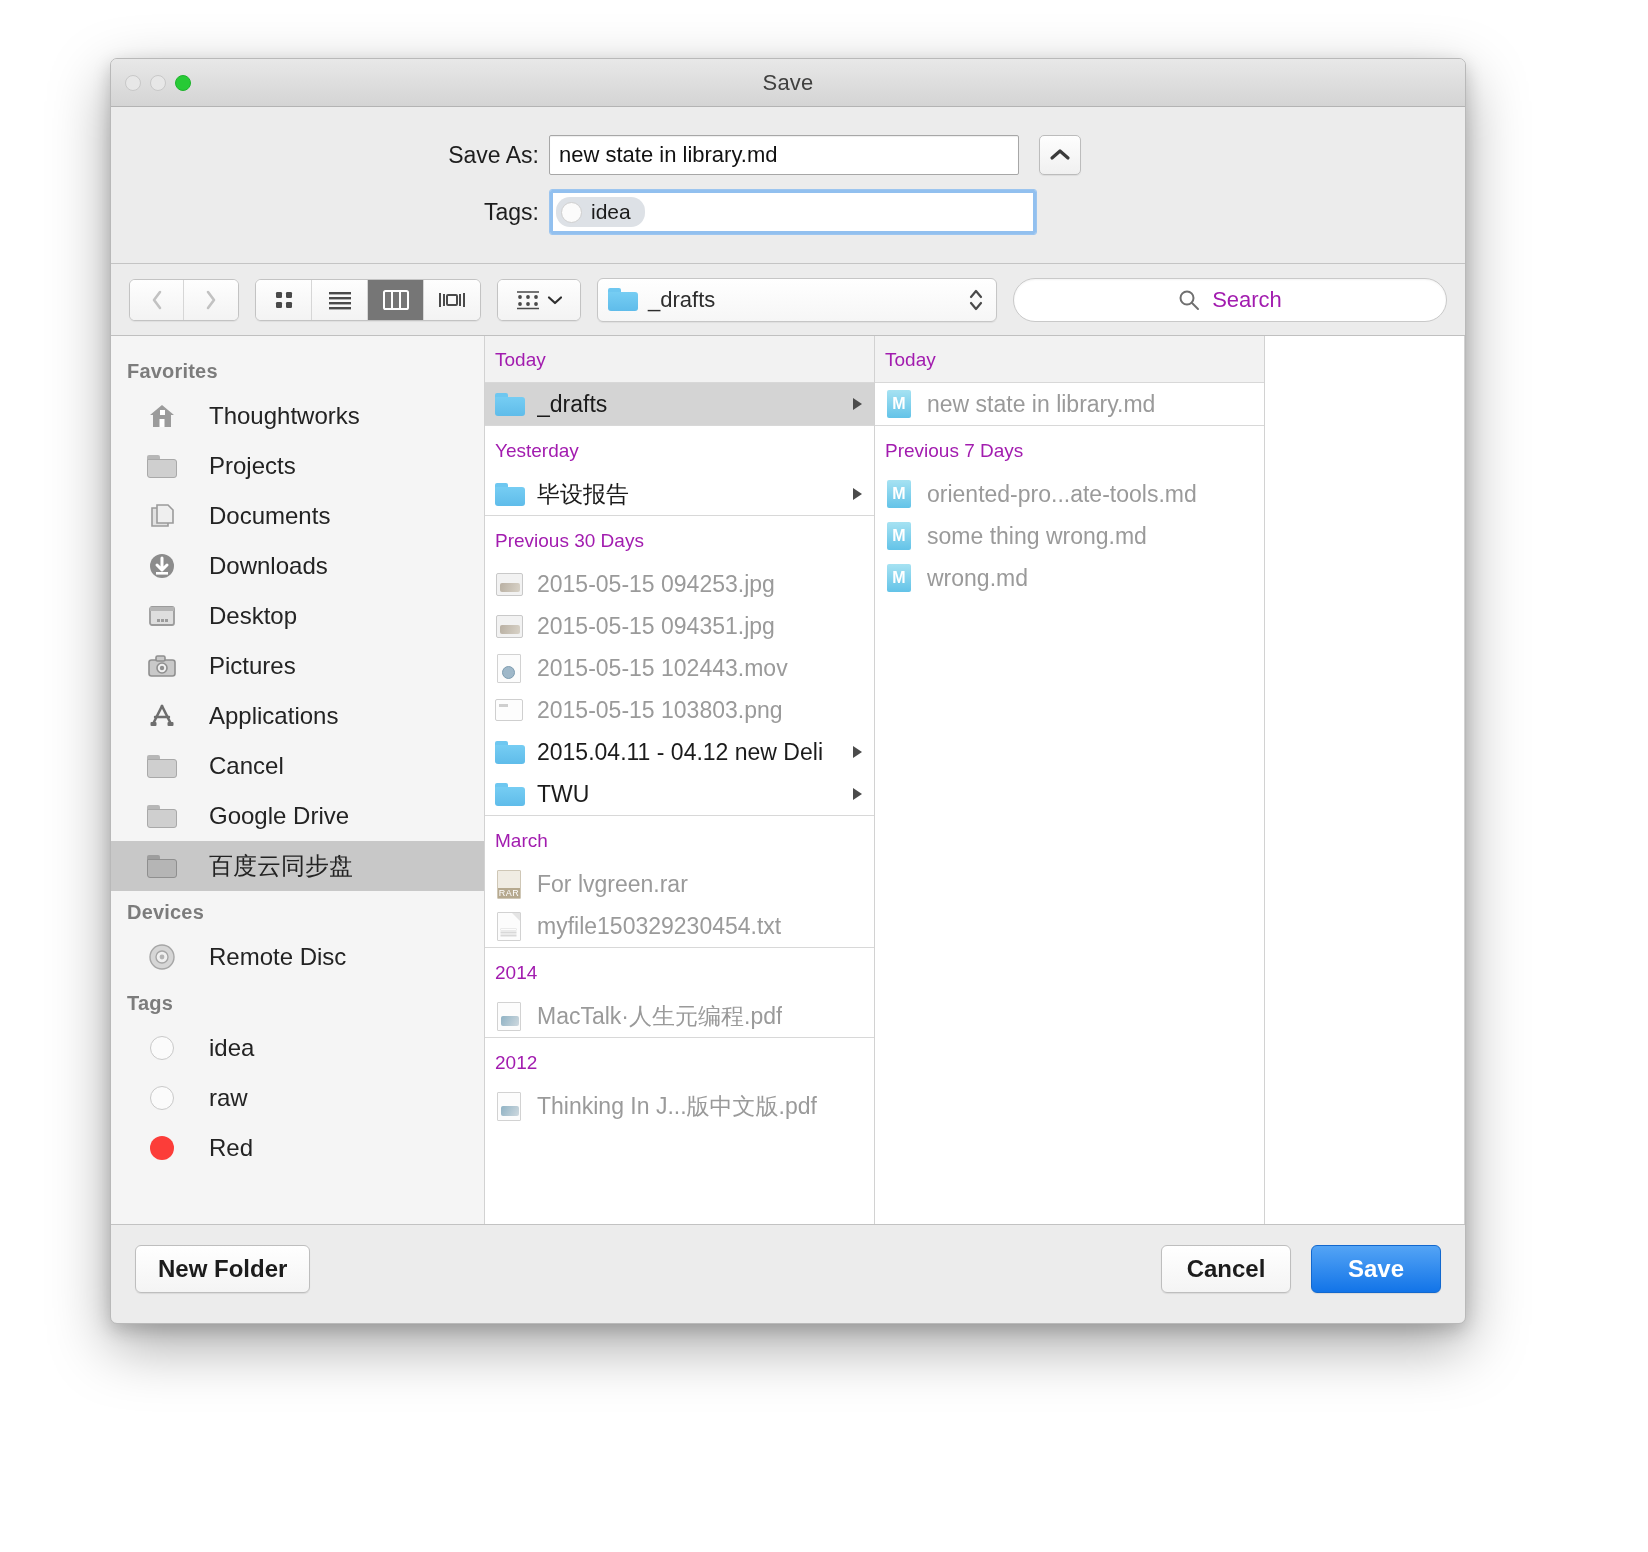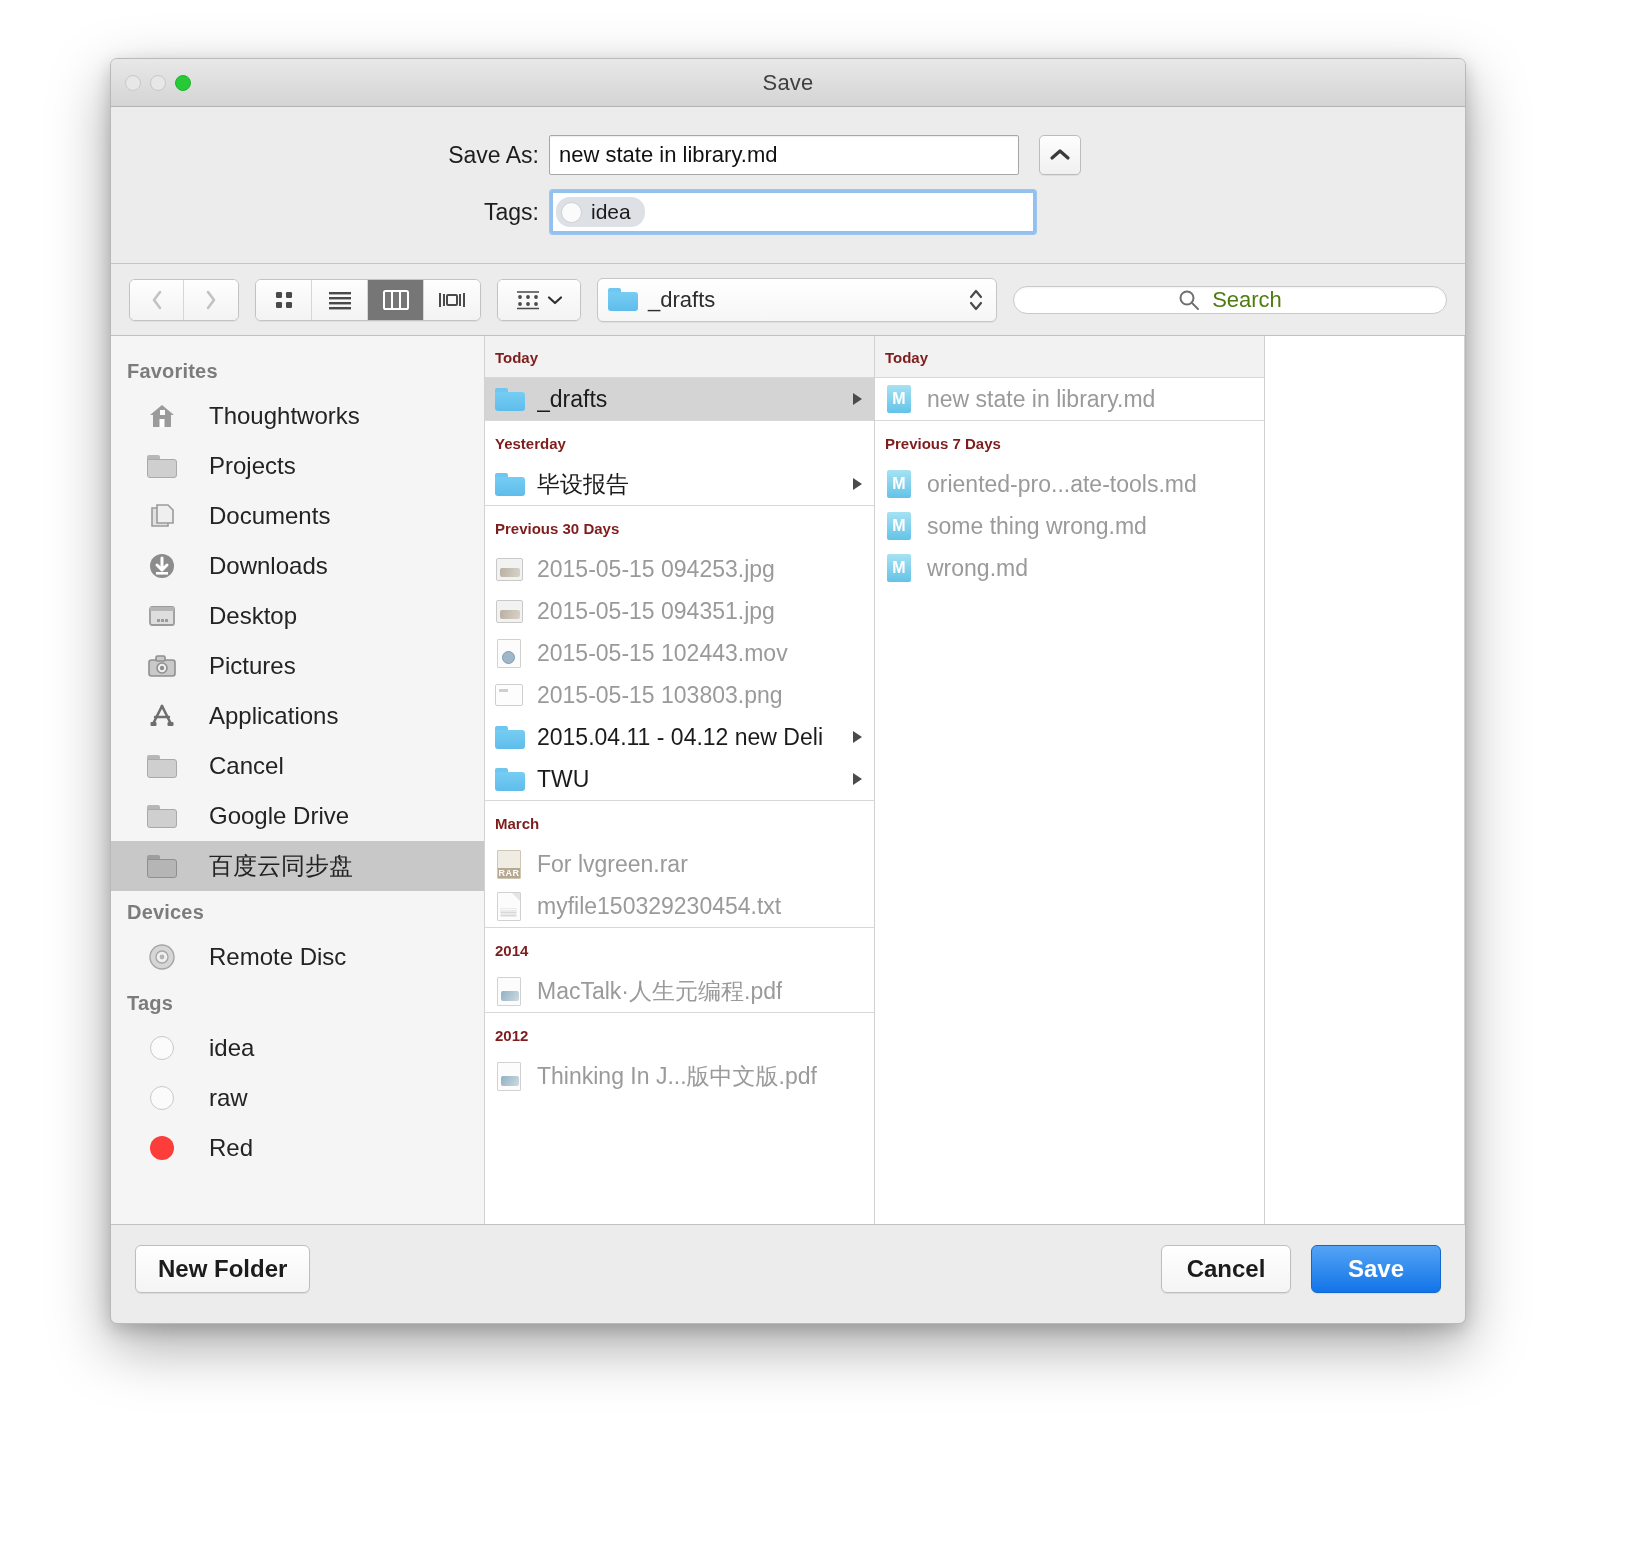--- a/index.html
+++ b/index.html
@@ -127,26 +127,26 @@
     border: 1px solid #c6c6c6; border-radius: 6px;
     display: flex; align-items: center;
     padding: 0 10px;
     box-shadow: 0 1px 1px rgba(0,0,0,.06);
     position: relative;
   }
   .pathpop .label { font-size: 22px; color: #2d2d2d; margin-left: 10px; }
   .steppers { position: absolute; right: 12px; display: flex; flex-direction: column; gap: 3px; }
 
   .searchbox {
-    flex: 1 1 auto; height: 28px;
+    flex: 1 1 auto; height: 44px;
     background: #fff;
     border: 1px solid #c9c9c9; border-radius: 22px;
     display: flex; align-items: center; justify-content: center;
     gap: 12px;
-    font-size: 22px; color: #4d7c0f;
+    font-size: 22px; color: #a21caf;
     box-shadow: inset 0 1px 2px rgba(0,0,0,.05);
   }
 
   
   .body { display: flex; height: 888px; background: #fff; }
 
   .sidebar {
     width: 374px; background: #f5f5f5;
     border-right: 1px solid #d2d2d2;
     padding-top: 14px;
@@ -168,21 +168,21 @@
   .col {
     background: #fff;
     border-right: 1px solid #d2d2d2;
     overflow: hidden;
   }
   .col.c1 { width: 390px; }
   .col.c2 { width: 390px; }
   .col.c3 { flex: 1 1 auto; }
 
   .grp {
-    font-size: 15px; font-weight: bold; color: #7f1d1d;
+    font-size: 19px; font-weight: normal; color: #a21caf;
     padding: 13px 0 11px 10px;
     background: #f2f2f2;
     border-bottom: 1px solid #d8d8d8;
   }
   .grp.plain { background: #fff; border-bottom: none; padding-top: 14px; }
   .sep { border-top: 1px solid #d8d8d8; }
   .row {
     height: 42px; display: flex; align-items: center;
     padding-left: 10px; gap: 14px;
     font-size: 23px; color: #9a9a9a;
@@ -243,21 +243,21 @@
     position:absolute; left:4px; bottom:3px; width:13px; height:13px; border-radius:50%;
     background: #9fb8c9; border: 1px solid #7d9cb0;
   }
   .rar-ico {
     width: 24px; height: 29px; background: #f0ece3;
     border: 1px solid #cfc7b6; border-radius: 1px;
     display:flex; flex-direction:column; justify-content:flex-end;
   }
   .rar-ico .tag {
     background:#b6a98f; color:#fff; font-size:9px; text-align:center;
-    letter-spacing:.5px; line-height:10px; font-weight:bold;
+    letter-spacing:.5px; line-height:10px; font-weight:normal;
   }
   .pdf-ico {
     width: 24px; height: 29px; background: #fcfcfc;
     border: 1px solid #d2d2d2; border-radius: 1px; position: relative; overflow:hidden;
   }
   .pdf-ico::after {
     content:''; position:absolute; left:3px; bottom:4px; width:18px; height:10px;
     background: linear-gradient(120deg,#8fb2c4,#cfd9df); border-radius:2px;
   }
   .png-ico {

